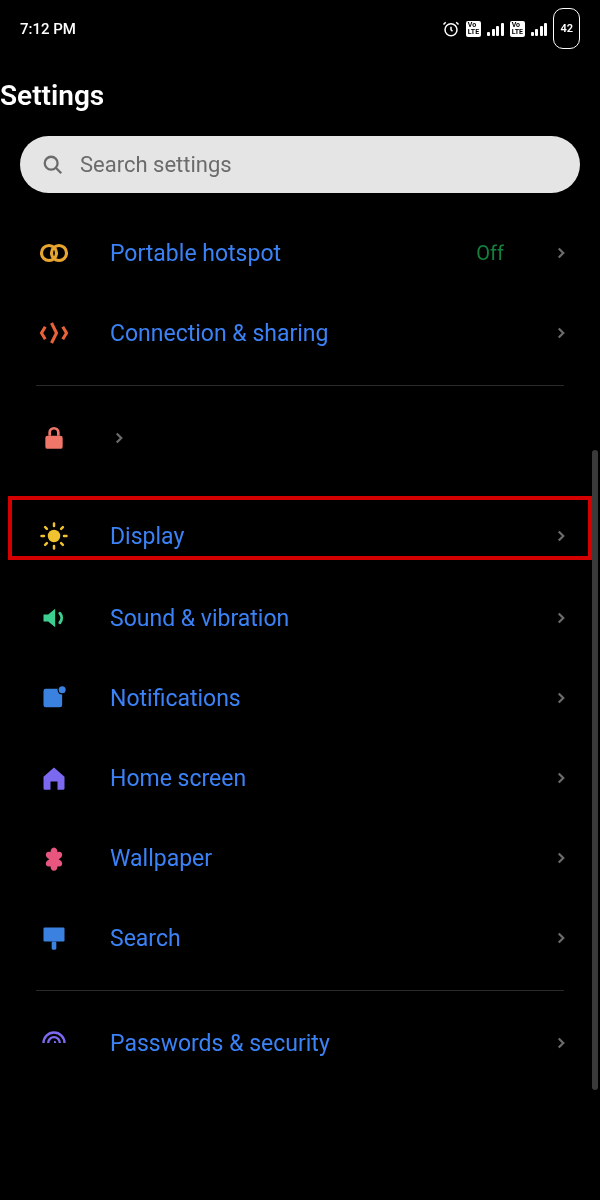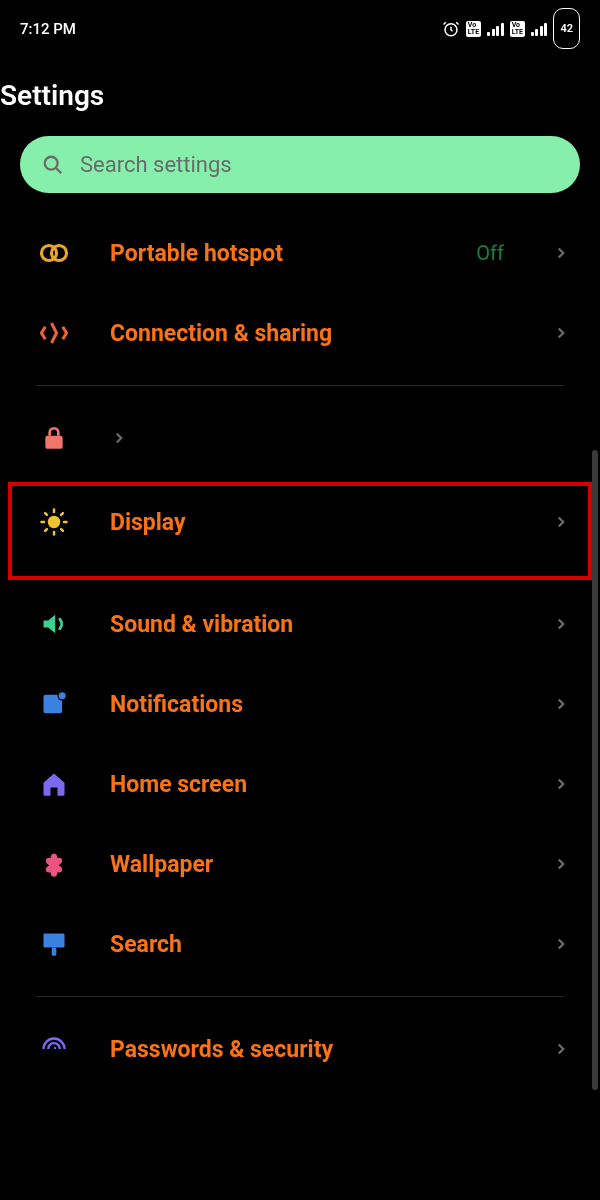--- a/index.html
+++ b/index.html
@@ -59,21 +59,21 @@
     .signal-bars span:nth-child(4){height:13px}
     .page-title {
       text-align: left;
       font-size: 28px;
       font-weight: 600;
       margin-top: 22px;
       margin-bottom: 24px;
     }
     .search-bar {
       margin: 0 20px 20px 20px;
-      background: #86efac;
+      background: #e5e5e5;
       border-radius: 32px;
       display: flex;
       align-items: center;
       padding: 16px 22px;
       gap: 16px;
     }
     .search-bar .placeholder {
       color: #6b6b6b;
       font-size: 22px;
     }
@@ -83,36 +83,36 @@
     .item {
       display: flex;
       align-items: center;
       padding: 24px 30px 24px 38px;
       gap: 40px;
       position: relative;
     }
     .item.highlighted {
       outline: 4px solid #d40000;
       outline-offset: -4px;
-      margin: 4px 8px;
-      padding: 24px 22px 42px 30px;
+      margin: 18px 8px;
+      padding: 24px 22px 8px 30px;
     }
     .item .icon-slot {
       width: 32px;
       height: 32px;
       display: flex;
       align-items: center;
       justify-content: center;
       flex-shrink: 0;
     }
     .item .label {
       flex: 1;
       font-size: 23px;
-      font-weight: 700;
-      color: #f97316;
+      font-weight: 400;
+      color: #3b82f6;
     }
     .item .value {
       color: #15803d;
       font-size: 20px;
       margin-right: 8px;
     }
     .chevron {
       color: #6b6b6b;
       flex-shrink: 0;
     }

